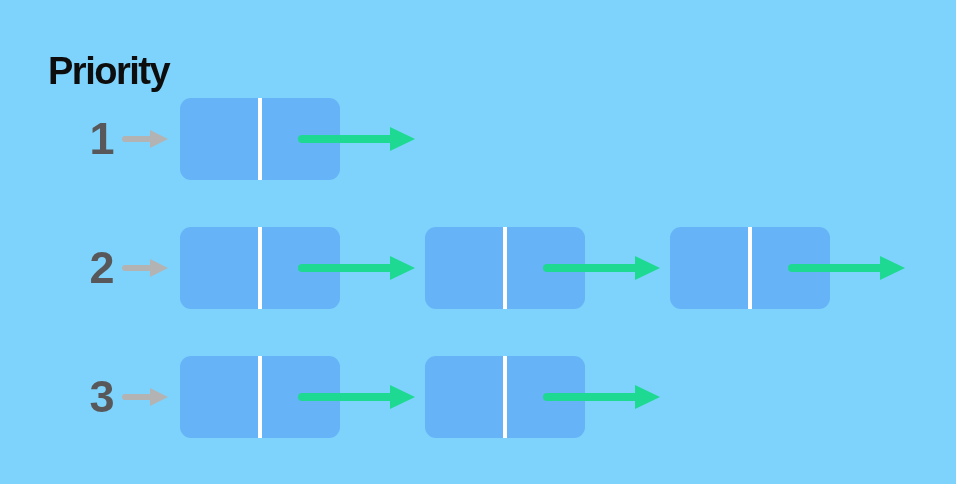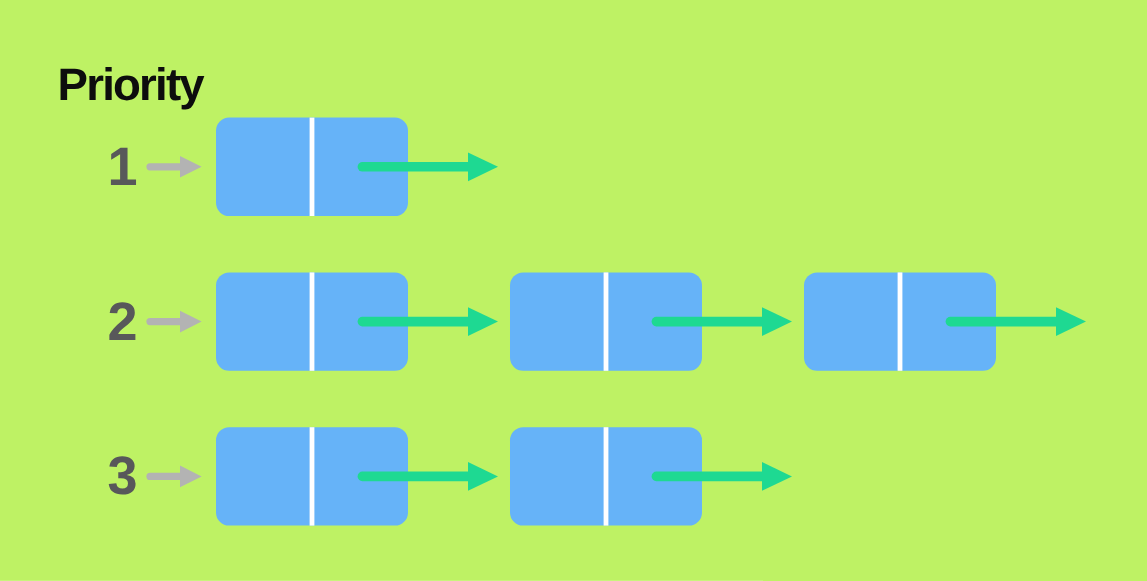--- a/index.html
+++ b/index.html
@@ -6,21 +6,21 @@
   html, body { width: 956px; height: 484px; }
   body {
     background: #ffffff;
     font-family: "Liberation Sans", sans-serif;
     overflow: hidden;
   }
   .stage {
     position: relative;
     width: 956px;
     height: 484px;
-    background: #bef264;
+    background: #7dd3fc;
   }
   .title {
     position: absolute;
     left: 48px;
     top: 52px;
     font-size: 38px;
     font-weight: 800;
     letter-spacing: -1.5px;
     line-height: 1;
   }

